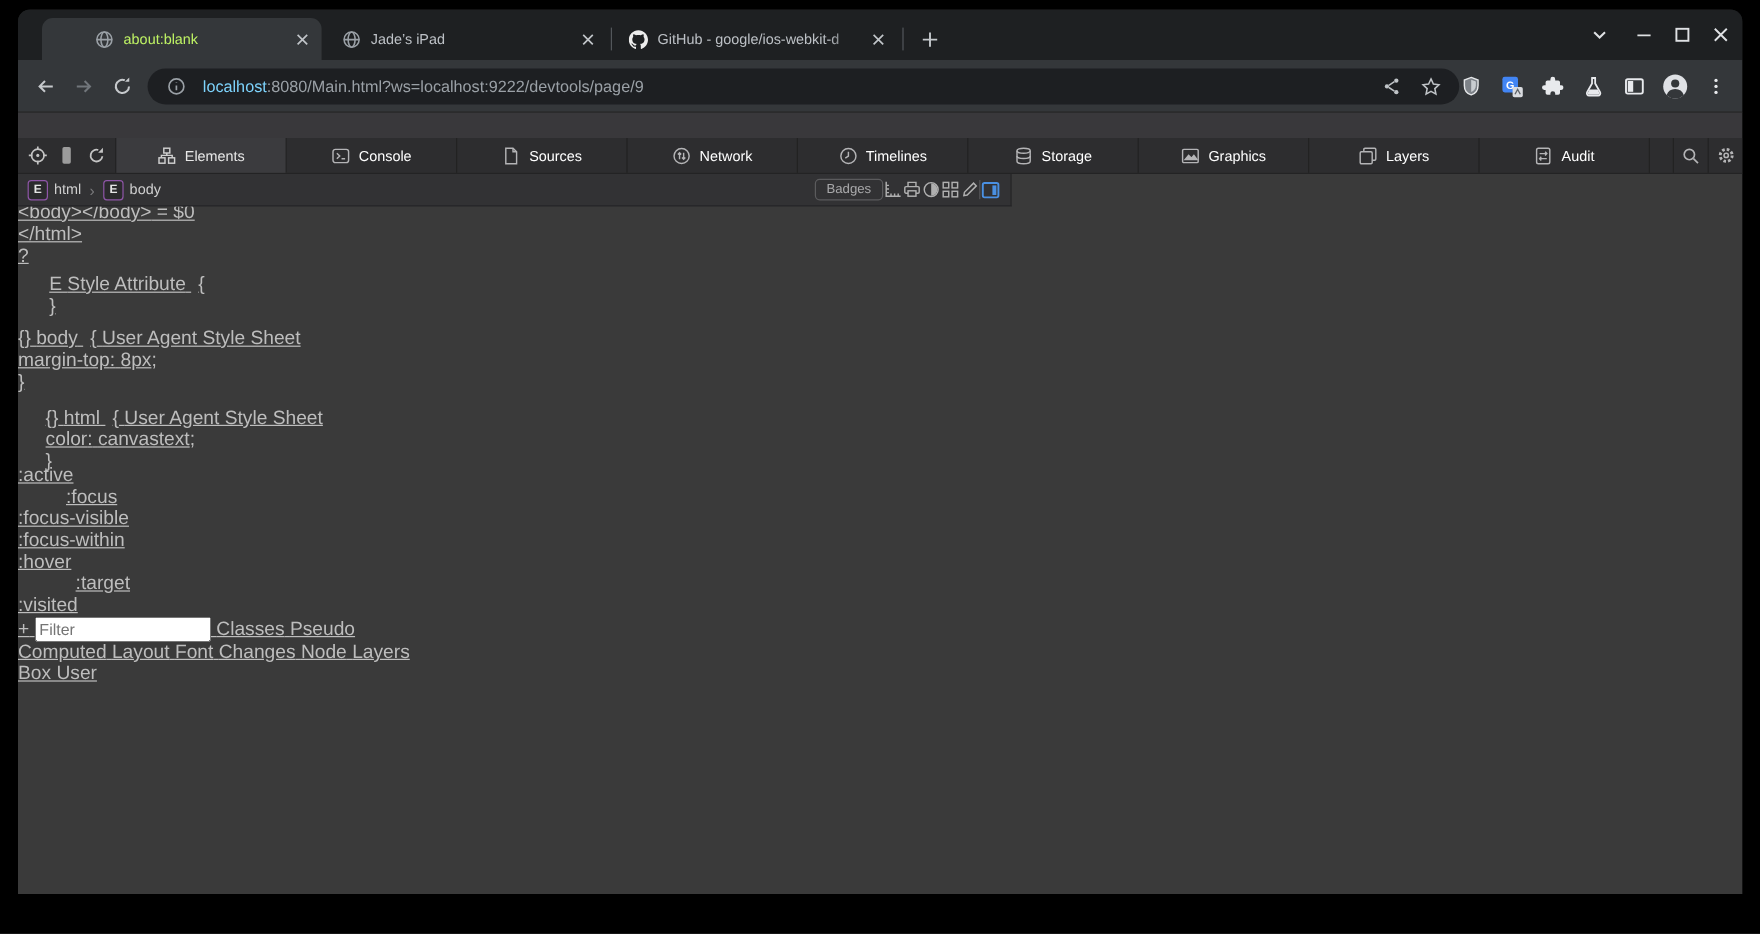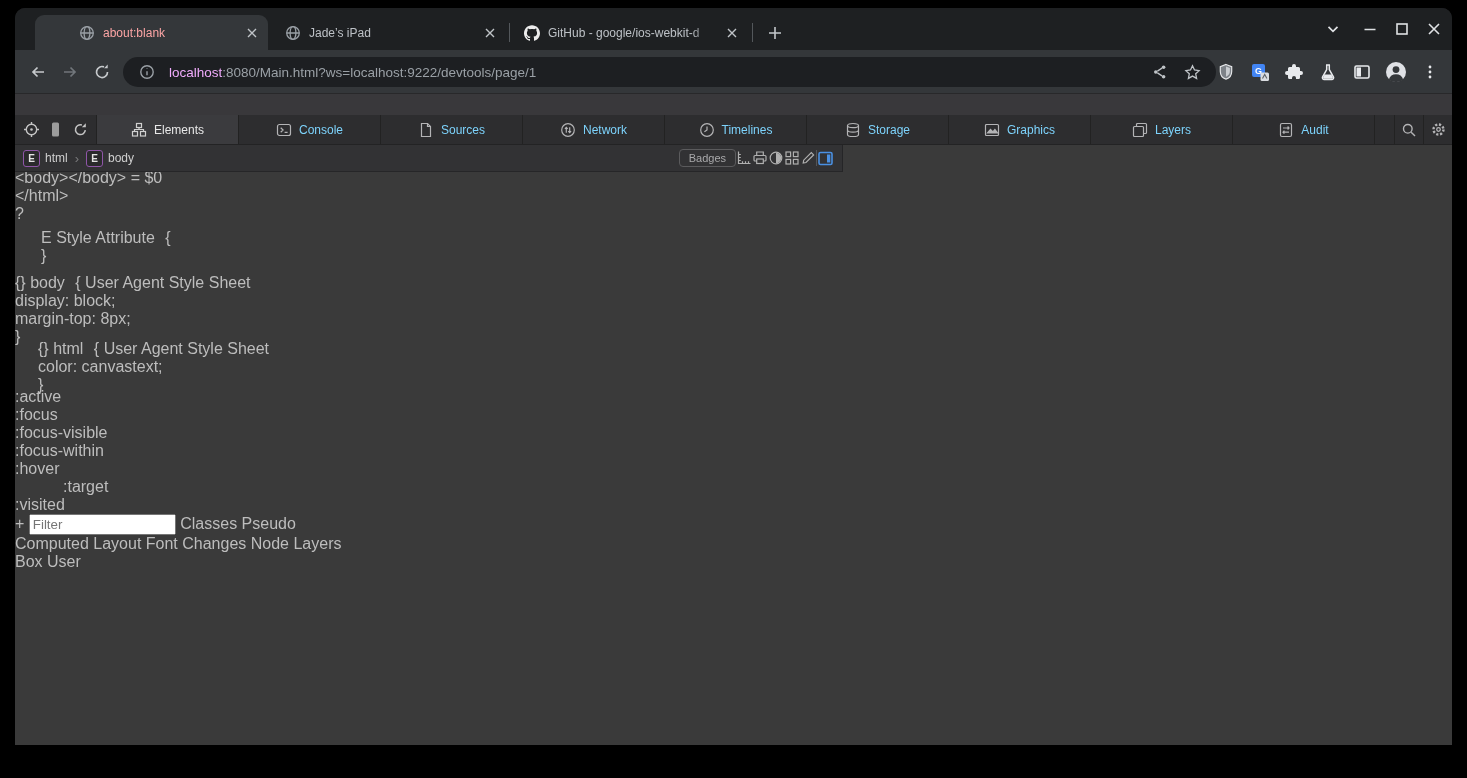--- a/index.html
+++ b/index.html
@@ -8,51 +8,51 @@
   svg{display:block;}
 
   
   .window{position:absolute;left:15px;top:8px;width:1437px;height:737px;
           background:#1e2022;border-radius:10px 10px 0 0;overflow:hidden;}
 
   
   .tabstrip{position:absolute;left:0;top:0;width:100%;height:42px;background:#1e2022;}
   .btab{position:absolute;top:7px;height:35px;border-radius:9px 9px 0 0;display:flex;
         align-items:center;padding:0 8px 0 12px;gap:8px;font-size:12px;color:#bdc1c6;box-sizing:border-box;}
-  .btab.active{background:#34373a;color:#fca5a5;padding-left:44px;}
+  .btab.active{background:#34373a;color:#bef264;padding-left:44px;}
   .btab .title{white-space:nowrap;overflow:hidden;flex:1;
         -webkit-mask-image:linear-gradient(90deg,#000 85%,transparent);
         mask-image:linear-gradient(90deg,#000 85%,transparent);}
   .tabclose{width:16px;height:16px;display:flex;align-items:center;justify-content:center;flex:none;}
   .tabsep{position:absolute;top:15px;width:1px;height:19px;background:#53575b;}
   .newtab{position:absolute;left:747px;top:12px;width:26px;height:26px;display:flex;
           align-items:center;justify-content:center;color:#c3c7cb;}
   .wc{position:absolute;top:9px;width:24px;height:24px;display:flex;align-items:center;justify-content:center;}
 
   
   .toolbar{position:absolute;left:0;top:42px;width:100%;height:43px;background:#34373a;}
   .navbtn{position:absolute;top:8px;width:28px;height:28px;display:flex;align-items:center;justify-content:center;border-radius:50%;}
   .omnibox{position:absolute;left:108px;top:7px;width:1093px;height:30px;border-radius:15px;
            background:#1d1f22;display:flex;align-items:center;padding:0 12px;box-sizing:border-box;}
   .urltext{font-size:13.5px;color:#9aa0a6;margin-left:10px;white-space:nowrap;flex:1;overflow:hidden;}
-  .urltext .host{color:#f0abfc;}
+  .urltext .host{color:#7dd3fc;}
   .obicon{flex:none;display:flex;align-items:center;justify-content:center;width:24px;height:24px;}
   .extrow{position:absolute;right:8px;top:7px;display:flex;align-items:center;gap:6px;height:30px;}
   .ext{width:28px;height:28px;display:flex;align-items:center;justify-content:center;}
 
   
   .band{position:absolute;left:0;top:85px;width:100%;height:22px;background:#39383b;border-top:1px solid #28282a;box-sizing:border-box;}
 
   
-  .devtools{position:absolute;left:0;top:107px;width:1437px;height:630px;background:#3a3a3a;color:#bdbdbd;}
+  .devtools{position:absolute;left:0;top:107px;width:1437px;height:630px;background:#3a3a3a;color:#bdbdbd;text-decoration:underline;}
   .dt-tabbar{position:absolute;left:0;top:0;width:100%;height:30px;background:#2d2d2f;
              border-bottom:1px solid #232324;display:flex;box-sizing:border-box;}
   .dt-left{width:81px;display:flex;align-items:center;justify-content:space-evenly;border-right:1px solid #222;flex:none;}
   .dtab{width:142px;flex:none;display:flex;align-items:center;justify-content:center;gap:7px;
-        font-size:12px;color:#7dd3fc;border-right:1px solid #222;box-sizing:border-box;}
+        font-size:12px;color:#ffffff;border-right:1px solid #222;box-sizing:border-box;}
   .dtab.active{background:#3b3b3e;color:#e8e8e8;}
   .dt-spacer{flex:1;}
   .dt-iconbtn{width:28px;flex:none;display:flex;align-items:center;justify-content:center;border-left:1px solid #222;}
 
   
   .crumbbar{position:absolute;left:0;top:30px;width:828px;height:27px;background:#323234;
             border-bottom:1px solid #262628;border-right:1px solid #252527;display:flex;
             align-items:center;padding:0 8px;font-size:12px;box-sizing:border-box;gap:5px;}
   .ebadge{width:15px;height:15px;border:1px solid #8f56a8;border-radius:3px;background:#2a2a2c;
           color:#e4e4e4;font-size:10px;font-weight:bold;display:flex;align-items:center;
@@ -165,21 +165,21 @@
     <div class="omnibox">
       <span class="obicon">
         <svg width="16" height="16" viewBox="0 0 16 16">
             <g stroke="#9aa0a6" stroke-width="1.4" fill="none">
               <circle cx="8" cy="8" r="6.2"></circle>
               <path d="M8 7.2v4"></path>
               <path d="M8 4.6v.4"></path>
             </g>
           </svg>
       </span>
-      <span class="urltext"><span class="host">localhost</span><span>:8080/Main.html?ws=localhost:9222/devtools/page/1</span></span>
+      <span class="urltext"><span class="host">localhost</span><span>:8080/Main.html?ws=localhost:9222/devtools/page/9</span></span>
       <span class="obicon">
         <svg width="16" height="16" viewBox="0 0 16 16">
             <g fill="#bfc3c7">
               <circle cx="11.6" cy="3.2" r="1.8"></circle>
               <circle cx="3.8" cy="8" r="1.8"></circle>
               <circle cx="11.6" cy="12.8" r="1.8"></circle>
             </g>
             <path d="M5.4 7.1l4.6-3M5.4 8.9l4.6 3" stroke="#bfc3c7" stroke-width="1.3"></path>
           </svg>
       </span>
@@ -470,40 +470,39 @@
         <div class="ruleline punc mono">}</div>
       </div>
 
       <div class="rulesec mono" style="top:41px;height:62px;padding-top:4px;">
         <div class="ruleline">
           <span class="rbadge red">{}</span>
           <span class="selname">body</span>
           <span class="punc" style="margin-left:6px;">{</span>
           <span class="uasheet"><span>User Agent Style Sheet</span><span class="lock"></span></span>
         </div>
-        <div class="propline"><span class="pname">display</span><span class="punc">:</span> <span class="pval">block</span><span class="punc">;</span></div>
         <div class="propline"><span class="pname">margin-top</span><span class="punc">:</span> <span class="pval">8px</span><span class="punc">;</span></div>
         <div class="ruleline punc" style="height:14px;">}</div>
       </div>
 
 
       <div class="rulesec mono" style="top:120px;height:48px;padding-top:4px;padding-left:23px;">
         <div class="ruleline">
           <span class="rbadge gray">{}</span>
           <span class="selname">html</span>
           <span class="punc" style="margin-left:6px;">{</span>
           <span class="uasheet"><span>User Agent Style Sheet</span><span class="lock"></span></span>
         </div>
         <div class="propline"><span class="pname">color</span><span class="punc">:</span> <span class="pval">canvastext</span><span class="punc">;</span></div>
         <div class="ruleline punc" style="height:14px;">}</div>
       </div>
 
       <div class="pseudoarea">
         <div class="cbrow" style="left:5px;top:3px;"><span class="cbox"></span><span>:active</span></div>
-        <div class="cbrow" style="left:5px;top:22px;"><span class="cbox"></span><span>:focus</span></div>
+        <div class="cbrow" style="left:5px;top:22px;padding-left:40px;"><span class="cbox"></span><span>:focus</span></div>
         <div class="cbrow" style="left:5px;top:41px;"><span class="cbox"></span><span>:focus-visible</span></div>
         <div class="cbrow" style="left:5px;top:60px;"><span class="cbox"></span><span>:focus-within</span></div>
         <div class="cbrow" style="left:158px;top:3px;"><span class="cbox"></span><span>:hover</span></div>
         <div class="cbrow" style="left:158px;top:22px;padding-left:48px;"><span class="cbox"></span><span>:target</span></div>
         <div class="cbrow" style="left:158px;top:41px;"><span class="cbox"></span><span>:visited</span></div>
       </div>
 
       <div class="stylebottom">
         <span class="plusbtn">+</span>
         <input class="filterinput" style="width: 139px;" placeholder="Filter">

